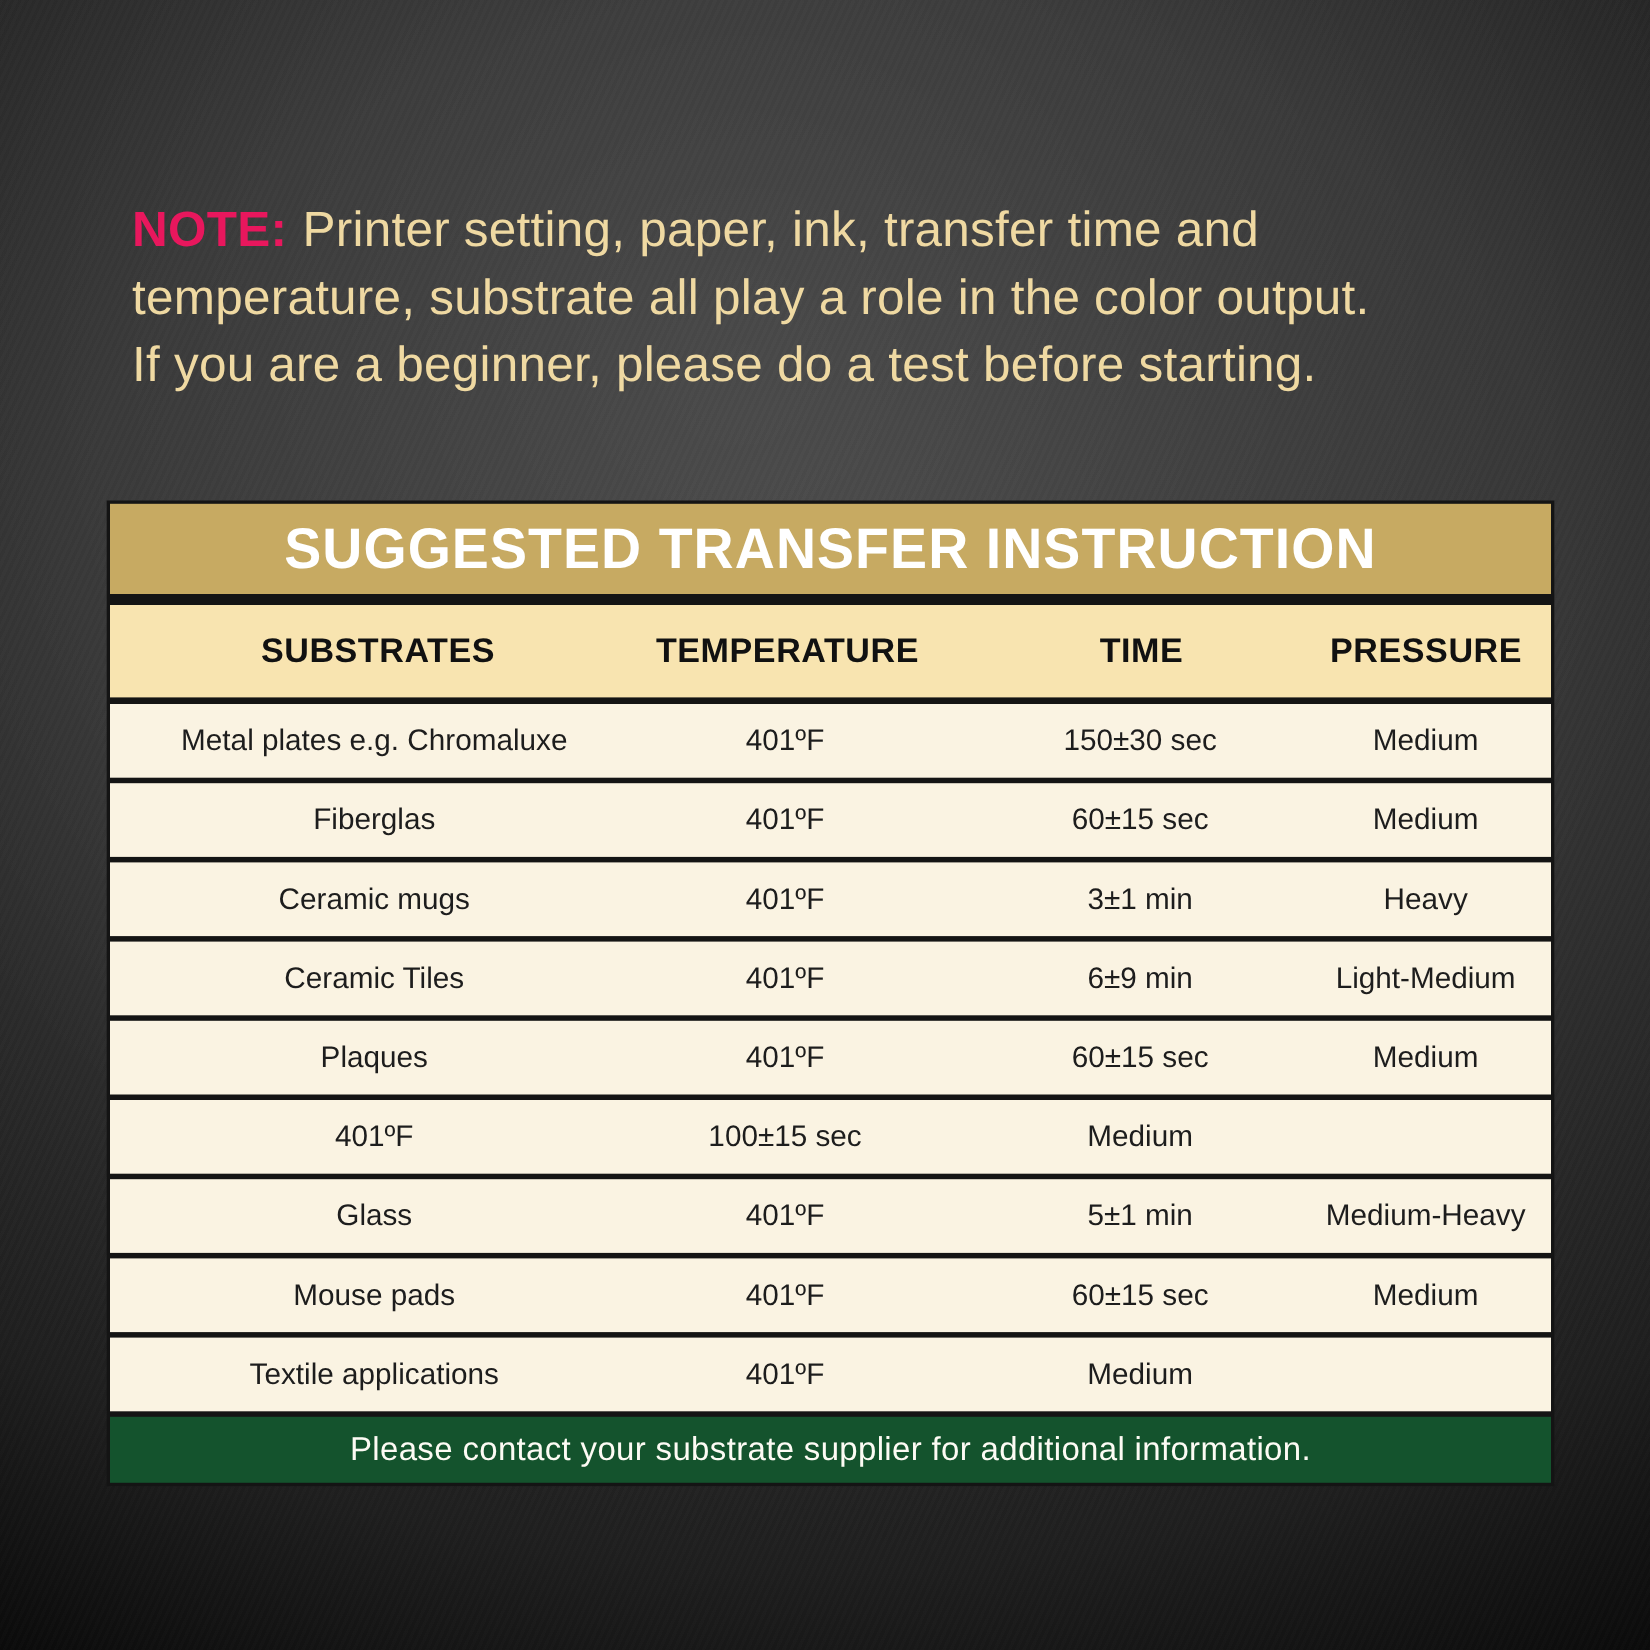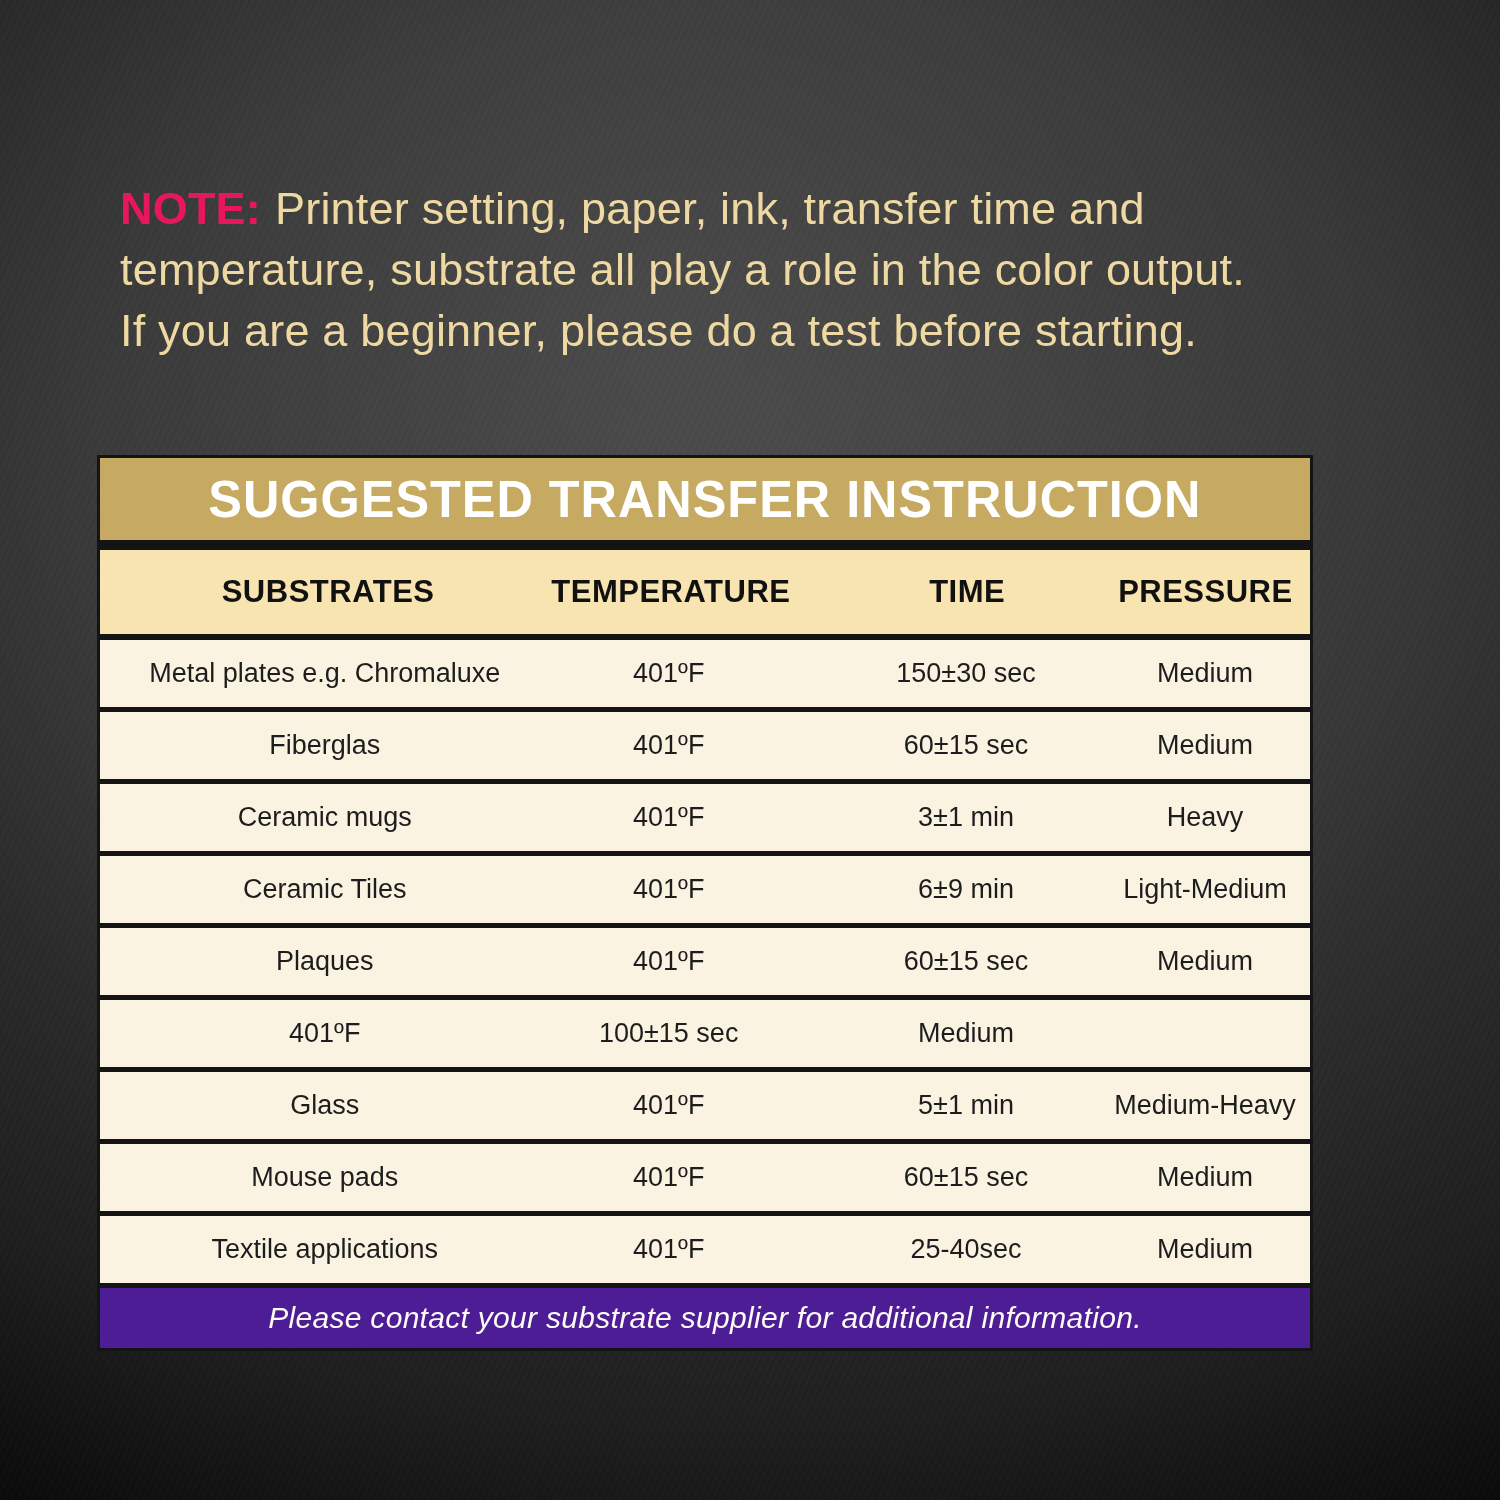--- a/index.html
+++ b/index.html
@@ -36,21 +36,21 @@
     font-weight: 700;
     margin-right: 14px;
   }
   .note-line { display: block; white-space: nowrap; }
 
   
   .transfer-table {
     position: absolute;
     left: 97px;
     top: 455px;
-    width: 1216px;
+    width: 1316px;
     box-sizing: border-box;
     background: #141414;
     padding: 3px;
   }
   .title-bar {
     height: 82px;
     background: #C7AA62;
     margin-bottom: 10px;
     display: flex;
     align-items: center;
@@ -88,25 +88,24 @@
     margin-bottom: 5px;
     padding-left: 44px;
   }
   .data-row .cell {
     font-size: 27px;
     color: #1d1d1d;
     text-align: center;
   }
   .footer-bar {
     height: 60px;
-    background: #4c1d95;
+    background: #14532d;
     display: flex;
     align-items: center;
     justify-content: center;
-    font-style: italic;
   }
   .footer-bar span {
     color: #FDFBF4;
     font-size: 30px;
     font-weight: 400;
     letter-spacing: 0.3px;
   }
 </style>
 </head>
 <body>
@@ -181,21 +180,20 @@
   <div class="grid-row data-row">
     <div class="cell">Mouse pads</div>
     <div class="cell">401ºF</div>
     <div class="cell">60±15 sec</div>
     <div class="cell">Medium</div>
   </div>
 
   <div class="grid-row data-row">
     <div class="cell">Textile applications</div>
     <div class="cell">401ºF</div>
-    <div class="cell">25-40sec</div>
     <div class="cell">Medium</div>
   </div>
 
   <div class="footer-bar">
     <span>Please contact your substrate supplier for additional information.</span>
   </div>
 
 </div>
 
 </body></html>

